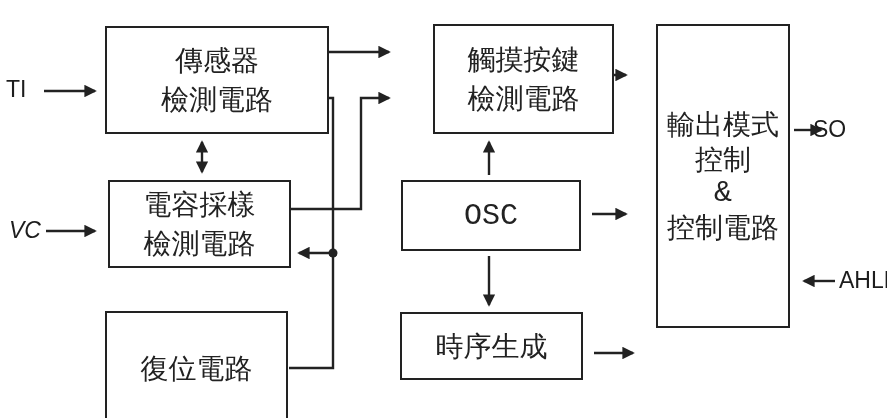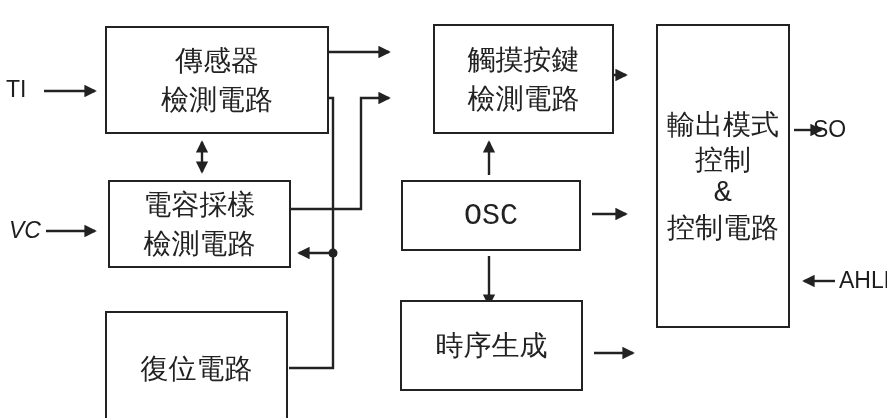--- a/index.html
+++ b/index.html
@@ -40,21 +40,21 @@
     font-size: 30px;
     line-height: 34px;
     white-space: nowrap;
   }
   #box-sensor    { left: 105px; top: 26px;  width: 224px; height: 108px; }
   #box-capacitor { left: 108px; top: 180px; width: 183px; height: 88px;  }
   #box-lowvolt   { left: 105px; top: 311px; width: 183px; height: 115px; }
   #box-touch     { left: 401px; top: 24px;  width: 181px; height: 110px; margin-left: 32px; }
   #box-osc       { left: 401px; top: 180px; width: 180px; height: 71px;  }
   #box-osc .cjk  { line-height: 33px; }
-  #box-timing    { left: 400px; top: 300px; width: 183px; height: 91px;  }
+  #box-timing    { left: 400px; top: 312px; width: 183px; height: 68px;  }
   #box-output    { left: 656px; top: 24px;  width: 134px; height: 304px; }
   #box-output .cjk   { line-height: 35px; }
   #box-output .latin-line { line-height: 33px; }
   .pin {
     position: absolute;
     font-family: "Liberation Sans", sans-serif;
     font-size: 23px;
     line-height: 34px;
     color: #1d1d1d;
     white-space: nowrap;

